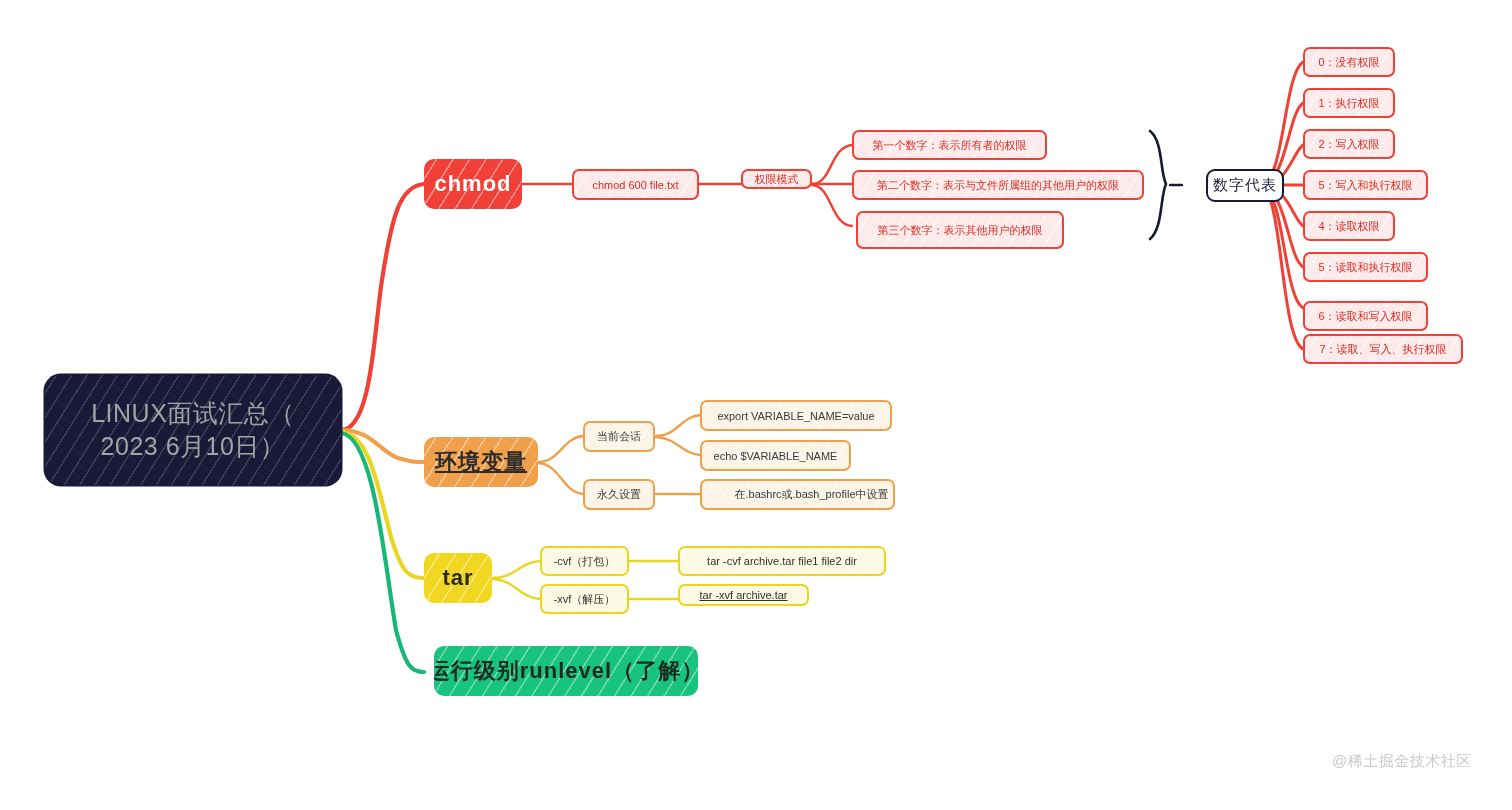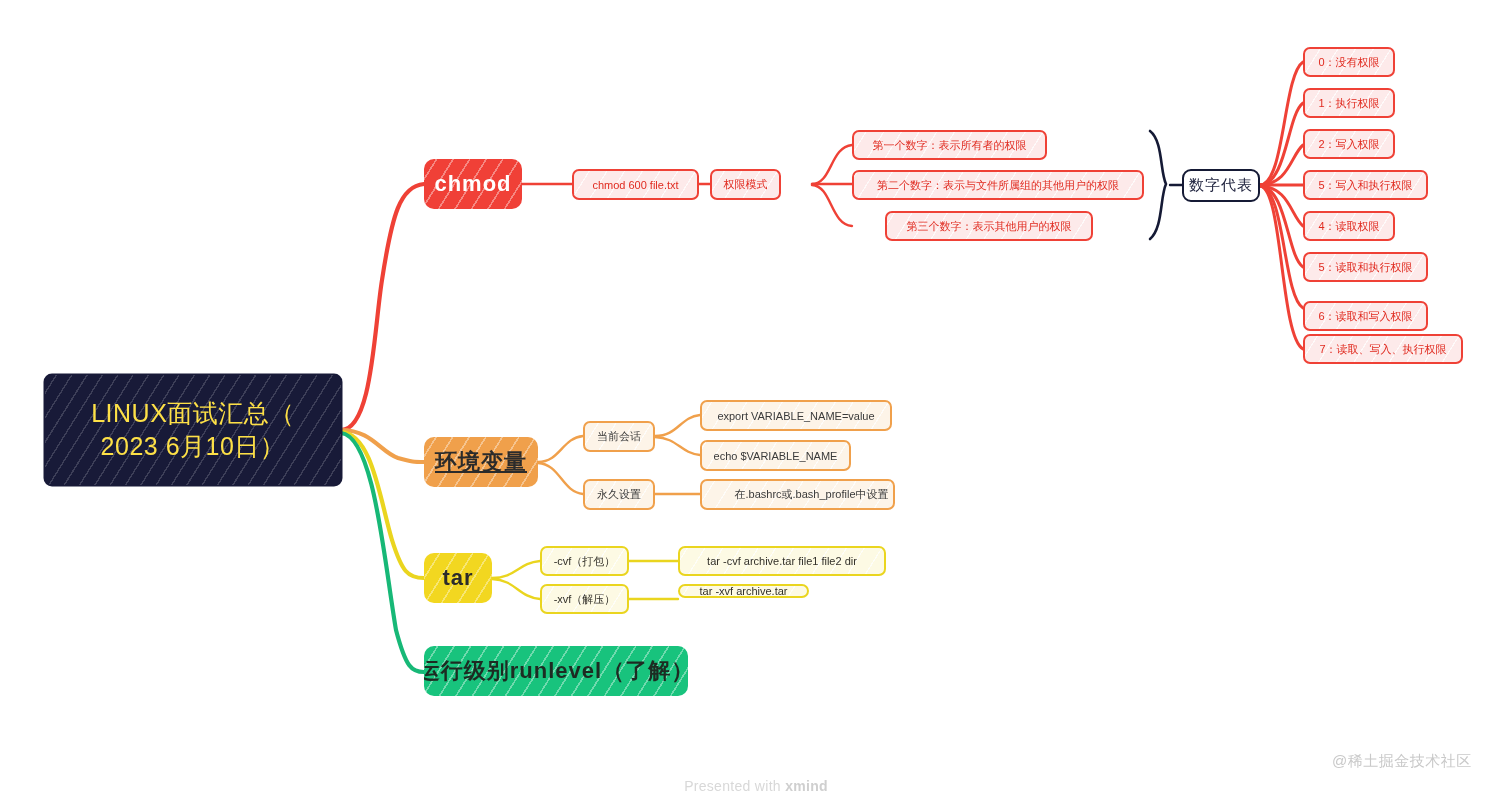--- a/index.html
+++ b/index.html
@@ -12,22 +12,22 @@
   }
   #canvas{position:absolute;left:0;top:0;width:1512px;height:810px;}
   svg.links{position:absolute;left:0;top:0;width:1512px;height:810px;pointer-events:none;}
 
   .node{position:absolute;box-sizing:border-box;display:flex;align-items:center;justify-content:center;
         white-space:nowrap;}
 
   
   .root{
     background:#181a38;
-    color:#fde047;
-    border-radius:7px;
+    color:#a3a3a3;
+    border-radius:16px;
     font-size:25px;
     line-height:1.32;
     letter-spacing:.5px;
     text-align:center;
     flex-direction:column;
     box-shadow:0 0 0 1.5px #181a38;
     overflow:hidden;
     justify-content:center;
   }
   .root .hatch{
@@ -49,21 +49,21 @@
   .topic .hatch{
     position:absolute;left:0;top:0;right:0;bottom:0;
     background:repeating-linear-gradient(-58deg, rgba(255,255,255,.38) 0 1.6px, rgba(255,255,255,0) 1.6px 14px);
     pointer-events:none;
   }
   .topic .ttxt{position:relative;z-index:2;}
 
   .topic-red{background:#f04037;color:#ffffff;}
   .topic-orange{background:#f0a04b;color:#2b2b2b;}
   .topic-yellow{background:#f2d720;color:#2b2b2b;}
-  .topic-green{background:#18c37d;color:#1d2b22;}
+  .topic-green{background:#18c37d;color:#1d2b22;margin-left:10px;}
 
   
   .leaf{
     border-radius:7px;
     border-style:solid;
     border-width:2.2px;
     font-size:11px;
     padding:0 10px;
     overflow:hidden;
     position:absolute;
@@ -72,21 +72,21 @@
     position:absolute;left:0;top:0;right:0;bottom:0;
     background:repeating-linear-gradient(-58deg, rgba(255,255,255,.75) 0 1.2px, rgba(255,255,255,0) 1.2px 15px);
     pointer-events:none;
   }
   .leaf .ltxt{position:relative;z-index:2;}
 
   .leaf-red{background:#fdeaea;border-color:#ef4136;color:#e02b20;}
   .leaf-orange{background:#fdf4e8;border-color:#f0a04b;color:#3a3a3a;}
   .leaf-yellow{background:#fdfae4;border-color:#ead51f;color:#33312a;}
   .leaf-dark{background:#ffffff;border-color:#151a35;border-width:2.4px;color:#20243f;
-              border-radius:9px;font-size:15px;letter-spacing:1px;}
+              border-radius:9px;font-size:15px;letter-spacing:1px;margin-left:24px;}
 
   
   .wm-xmind{
     position:absolute;left:0;width:1512px;text-align:center;
     color:#d8d8d8;font-size:14px;letter-spacing:.3px;
   }
   .wm-xmind b{color:#cfcfcf;}
   .wm-corner{
     position:absolute;color:#c9c9c9;font-size:15px;letter-spacing:.5px;
   }
@@ -149,36 +149,36 @@
   <div class="node topic topic-red" style="left:424px;top:159px;width:98px;height:50px;">
     <div class="hatch"></div>
     <div class="ttxt">chmod</div>
   </div>
 
   <div class="node leaf leaf-red" style="left:572px;top:169px;width:127px;height:31px;">
     <div class="hatch"></div>
     <div class="ltxt">chmod 600 file.txt</div>
   </div>
 
-  <div class="node leaf leaf-red" style="left:710px;top:169px;width:71px;height:31px;">
+  <div class="node leaf leaf-red" style="left:741px;top:169px;width:71px;height:20px;">
     <div class="hatch"></div>
     <div class="ltxt">权限模式</div>
   </div>
 
   <div class="node leaf leaf-red" style="left:852px;top:130px;width:195px;height:30px;">
     <div class="hatch"></div>
     <div class="ltxt">第一个数字：表示所有者的权限</div>
   </div>
 
   <div class="node leaf leaf-red" style="left:852px;top:170px;width:292px;height:30px;">
     <div class="hatch"></div>
     <div class="ltxt">第二个数字：表示与文件所属组的其他用户的权限</div>
   </div>
 
-  <div class="node leaf leaf-red" style="left:885px;top:211px;width:208px;height:30px;">
+  <div class="node leaf leaf-red" style="left:856px;top:211px;width:208px;height:38px;">
     <div class="hatch"></div>
     <div class="ltxt">第三个数字：表示其他用户的权限</div>
   </div>
 
   <div class="node leaf leaf-dark" style="left:1182px;top:169px;width:78px;height:33px;">
     <div class="ltxt">数字代表</div>
   </div>
 
   <div class="node leaf leaf-red" style="left:1303px;top:47px;width:92px;height:30px;">
     <div class="hatch"></div>
@@ -251,29 +251,26 @@
   </div>
   <div class="node leaf leaf-yellow" style="left:540px;top:584px;width:89px;height:30px;">
     <div class="hatch"></div>
     <div class="ltxt">-xvf（解压）</div>
   </div>
 
   <div class="node leaf leaf-yellow" style="left:678px;top:546px;width:208px;height:30px;">
     <div class="hatch"></div>
     <div class="ltxt">tar -cvf archive.tar file1 file2 dir</div>
   </div>
-  <div class="node leaf leaf-yellow" style="left:678px;top:584px;width:131px;height:14px;text-decoration:underline;">
+  <div class="node leaf leaf-yellow" style="left:678px;top:584px;width:131px;height:22px;text-decoration:underline;">
     <div class="hatch"></div>
     <div class="ltxt">tar -xvf archive.tar</div>
   </div>
 
   <div class="node topic topic-green" style="left:424px;top:646px;width:264px;height:50px;">
     <div class="hatch"></div>
     <div class="ttxt">运行级别runlevel（了解）</div>
   </div>
 
-  <div class="wm-xmind" style="top:778px;">
-    <span>Presented with </span><b>xmind</b>
-  </div>
 
   <div class="wm-corner" style="left:1332px;top:752px;">@稀土掘金技术社区</div>
 
 </div>
 
 </body></html>

